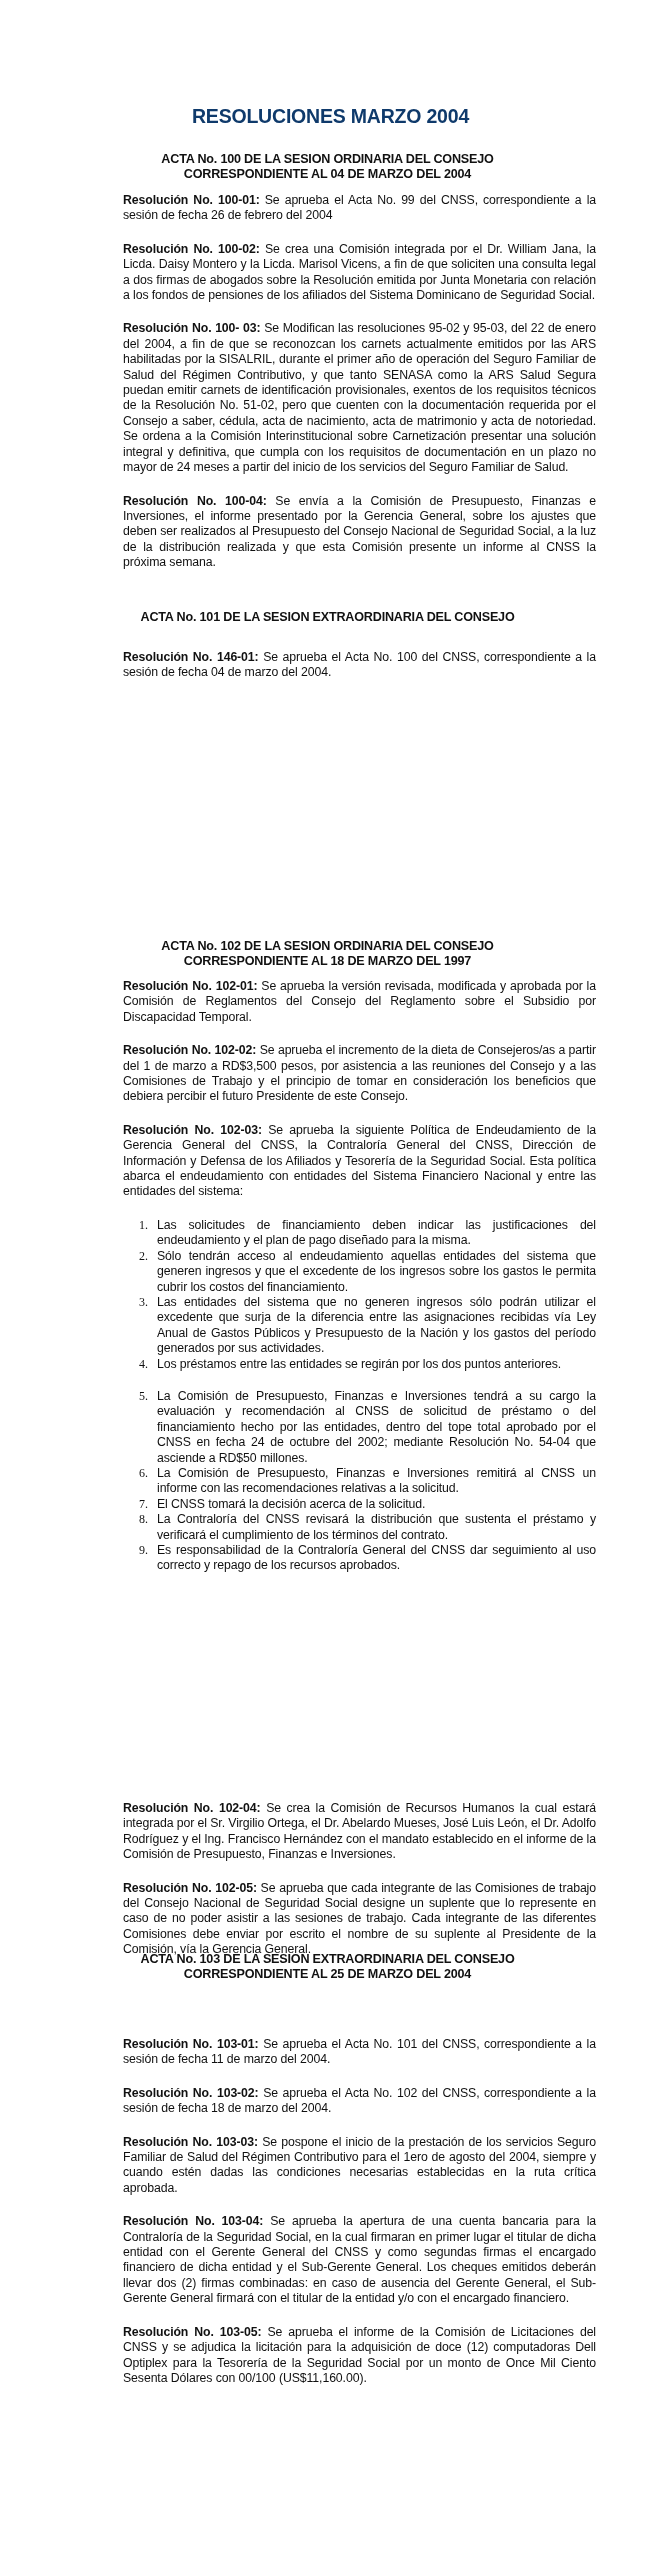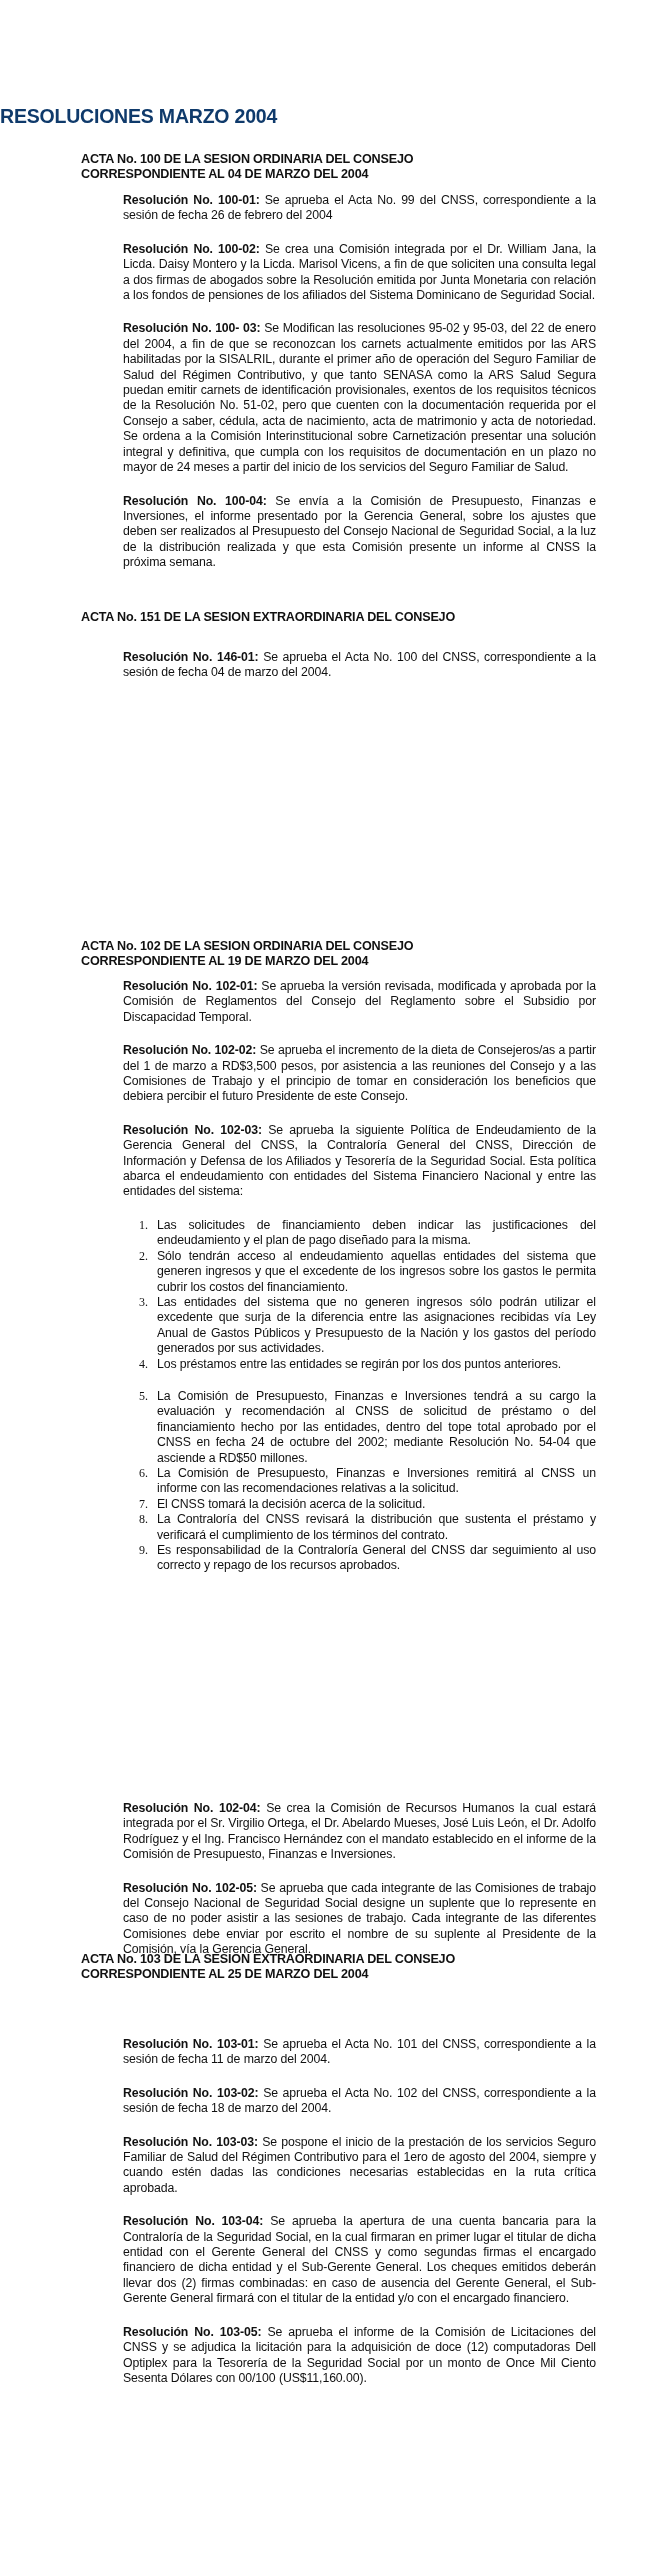--- a/index.html
+++ b/index.html
@@ -1,21 +1,21 @@
 <!DOCTYPE html>
 <html style="font-size:13px"><head>
 <meta charset="utf-8">
 <style>
   html, body { margin: 0; padding: 0; background: #ffffff; }
   body { width: 661px; height: 2576px; position: relative; overflow: hidden;
          font-family: "Liberation Sans", sans-serif; color: #111111; }
   .page { position: absolute; left: 0; top: 0; width: 661px; height: 2576px; }
-  .title { position: absolute; left: 0; width: 661px; top: 105px; text-align: left;
+  .title { position: absolute; left: 0; width: 661px; top: 105px; text-align: center;
            font-size: 19.5px; font-weight: bold; color: #0f3a6b; letter-spacing: -0.2px; }
-  .acta { position: absolute; left: 81px; width: 493px; text-align: left;
+  .acta { position: absolute; left: 81px; width: 493px; text-align: center;
           font-size: 12.6px; font-weight: bold; line-height: 15.4px; letter-spacing: -0.2px; }
   .block { position: absolute; left: 94px; width: 473px; margin-left: 29px; }
   .res { font-size: 12.3px; line-height: 15.4px; text-align: justify; margin: 0 0 18px 0; letter-spacing: -0.1px; }
   .res b { font-weight: bold; }
   ol.policy { margin: 0; padding: 0; list-style: none; }
   ol.policy li { position: relative; padding-left: 34px; font-size: 12.3px; line-height: 15.4px;
                  text-align: justify; letter-spacing: -0.1px; }
   ol.policy li .num { position: absolute; left: 16px; top: 0; font-family: "Liberation Serif", serif; font-size: 12px; }
   ol.policy li.gap { margin-top: 17px; }
 </style>
@@ -31,29 +31,29 @@
     <div>CORRESPONDIENTE AL 04 DE MARZO DEL 2004</div>
   </div>
   <div class="block" style="top:193px;">
     <p class="res"><b>Resolución No. 100-01:</b><span> Se aprueba el Acta No. 99 del CNSS, correspondiente a la sesión de fecha 26 de febrero del 2004</span></p>
     <p class="res"><b>Resolución No. 100-02:</b><span> Se crea una Comisión integrada por el Dr. William Jana, la Licda. Daisy Montero y la Licda. Marisol Vicens, a fin de que soliciten una consulta legal a dos firmas de abogados sobre la Resolución emitida por Junta Monetaria con relación a los fondos de pensiones de los afiliados del Sistema Dominicano de Seguridad Social.</span></p>
     <p class="res"><b>Resolución No. 100- 03:</b><span> Se Modifican las resoluciones 95-02 y 95-03, del 22 de enero del 2004, a fin de que se reconozcan los carnets actualmente emitidos por las ARS habilitadas por la SISALRIL, durante el primer año de operación del Seguro Familiar de Salud del Régimen Contributivo, y que tanto SENASA como la ARS Salud Segura puedan emitir carnets de identificación provisionales, exentos de los requisitos técnicos de la Resolución No. 51-02, pero que cuenten con la documentación requerida por el Consejo a saber, cédula, acta de nacimiento, acta de matrimonio y acta de notoriedad. Se ordena a la Comisión Interinstitucional sobre Carnetización presentar una solución integral y definitiva, que cumpla con los requisitos de documentación en un plazo no mayor de 24 meses a partir del inicio de los servicios del Seguro Familiar de Salud.</span></p>
     <p class="res"><b>Resolución No. 100-04:</b><span> Se envía a la Comisión de Presupuesto, Finanzas e Inversiones, el informe presentado por la Gerencia General, sobre los ajustes que deben ser realizados al Presupuesto del Consejo Nacional de Seguridad Social, a la luz de la distribución realizada y que esta Comisión presente un informe al CNSS la próxima semana.</span></p>
   </div>
 
   <div class="acta" style="top:610px;">
-    <div>ACTA No. 151 DE LA SESION EXTRAORDINARIA DEL CONSEJO</div>
+    <div>ACTA No. 101 DE LA SESION EXTRAORDINARIA DEL CONSEJO</div>
   </div>
   <div class="block" style="top:650px;">
     <p class="res"><b>Resolución No. 146-01:</b><span> Se aprueba el Acta No. 100 del CNSS, correspondiente a la sesión de fecha 04 de marzo del 2004.</span></p>
   </div>
 
   <div class="acta" style="top:939px;">
     <div>ACTA No. 102 DE LA SESION ORDINARIA DEL CONSEJO</div>
-    <div>CORRESPONDIENTE AL 19 DE MARZO DEL 2004</div>
+    <div>CORRESPONDIENTE AL 18 DE MARZO DEL 1997</div>
   </div>
   <div class="block" style="top:979px;">
     <p class="res"><b>Resolución No. 102-01:</b><span> Se aprueba la versión revisada, modificada y aprobada por la Comisión de Reglamentos del Consejo del Reglamento sobre el Subsidio por Discapacidad Temporal.</span></p>
     <p class="res"><b>Resolución No. 102-02:</b><span> Se aprueba el incremento de la dieta de Consejeros/as a partir del 1 de marzo a RD$3,500 pesos, por asistencia a las reuniones del Consejo y a las Comisiones de Trabajo y el principio de tomar en consideración los beneficios que debiera percibir el futuro Presidente de este Consejo.</span></p>
     <p class="res"><b>Resolución No. 102-03:</b><span> Se aprueba la siguiente Política de Endeudamiento de la Gerencia General del CNSS, la Contraloría General del CNSS, Dirección de Información y Defensa de los Afiliados y Tesorería de la Seguridad Social. Esta política abarca el endeudamiento con entidades del Sistema Financiero Nacional y entre las entidades del sistema:</span></p>
     <ol class="policy">
       <li><span class="num">1.</span><span>Las solicitudes de financiamiento deben indicar las justificaciones del endeudamiento y el plan de pago diseñado para la misma.</span></li>
       <li><span class="num">2.</span><span>Sólo tendrán acceso al endeudamiento aquellas entidades del sistema que generen ingresos y que el excedente de los ingresos sobre los gastos le permita cubrir los costos del financiamiento.</span></li>
       <li><span class="num">3.</span><span>Las entidades del sistema que no generen ingresos sólo podrán utilizar el excedente que surja de la diferencia entre las asignaciones recibidas vía Ley Anual de Gastos Públicos y Presupuesto de la Nación y los gastos del período generados por sus actividades.</span></li>
       <li><span class="num">4.</span><span>Los préstamos entre las entidades se regirán por los dos puntos anteriores.</span></li>

